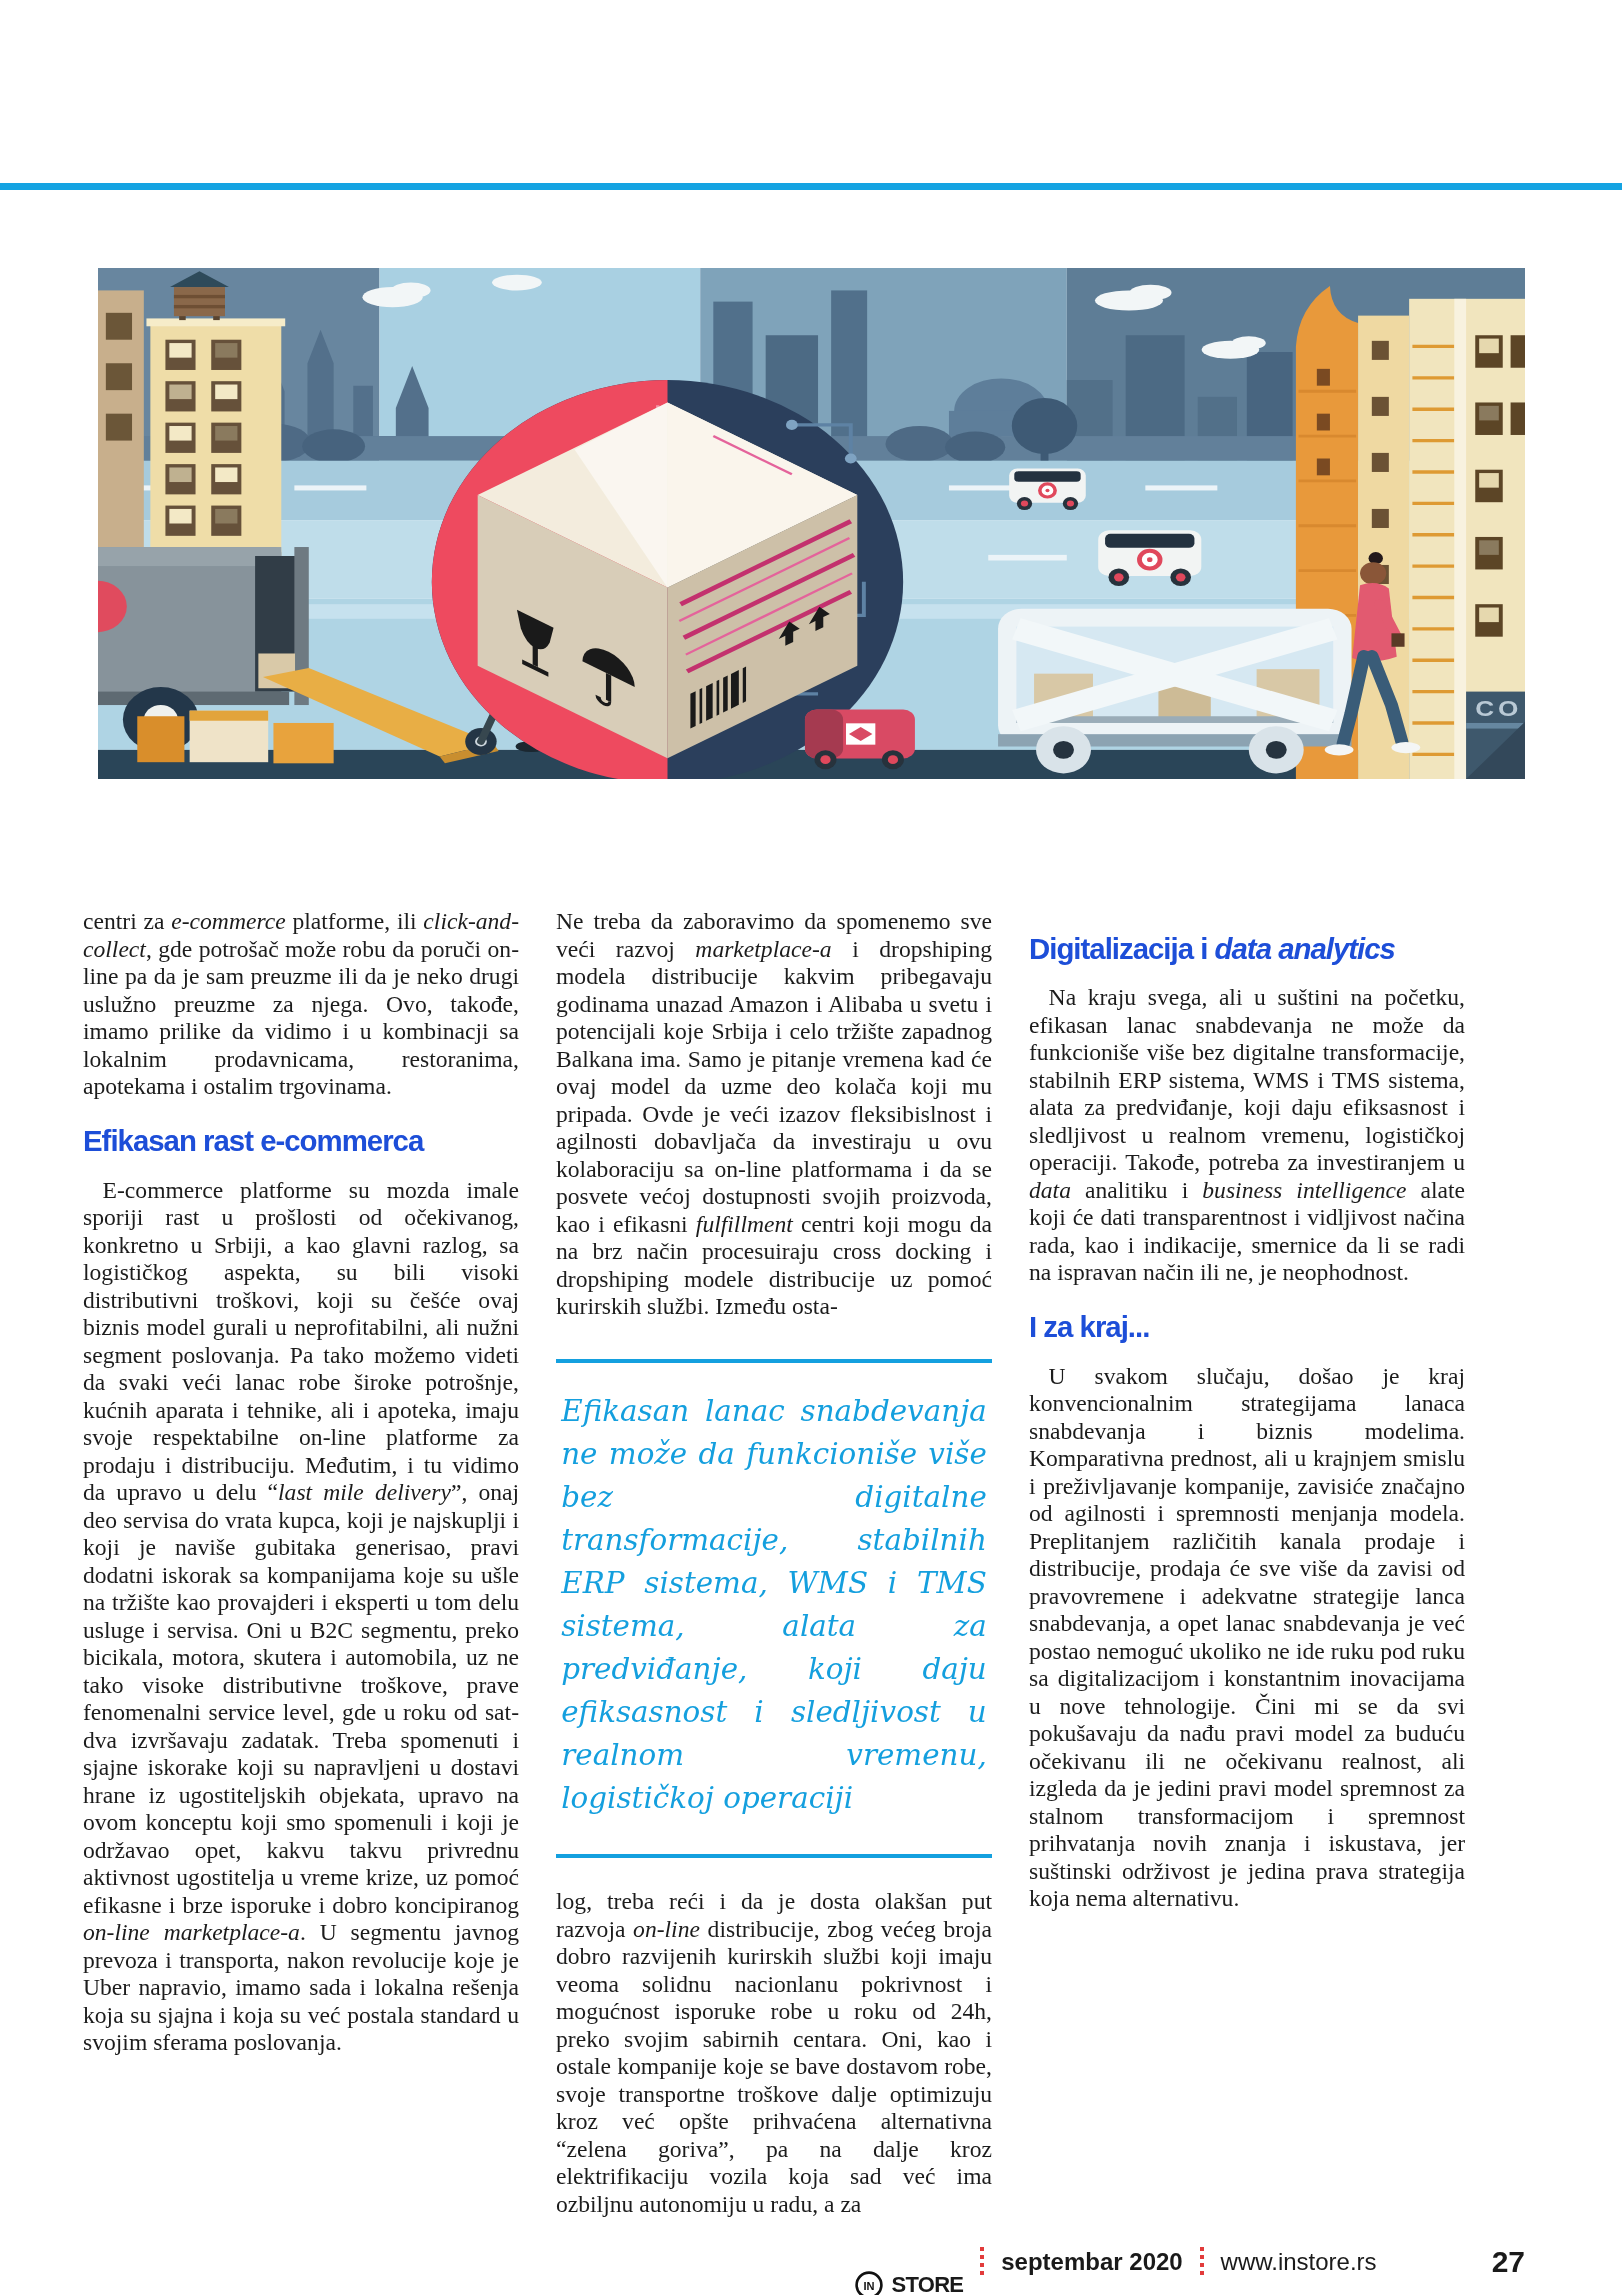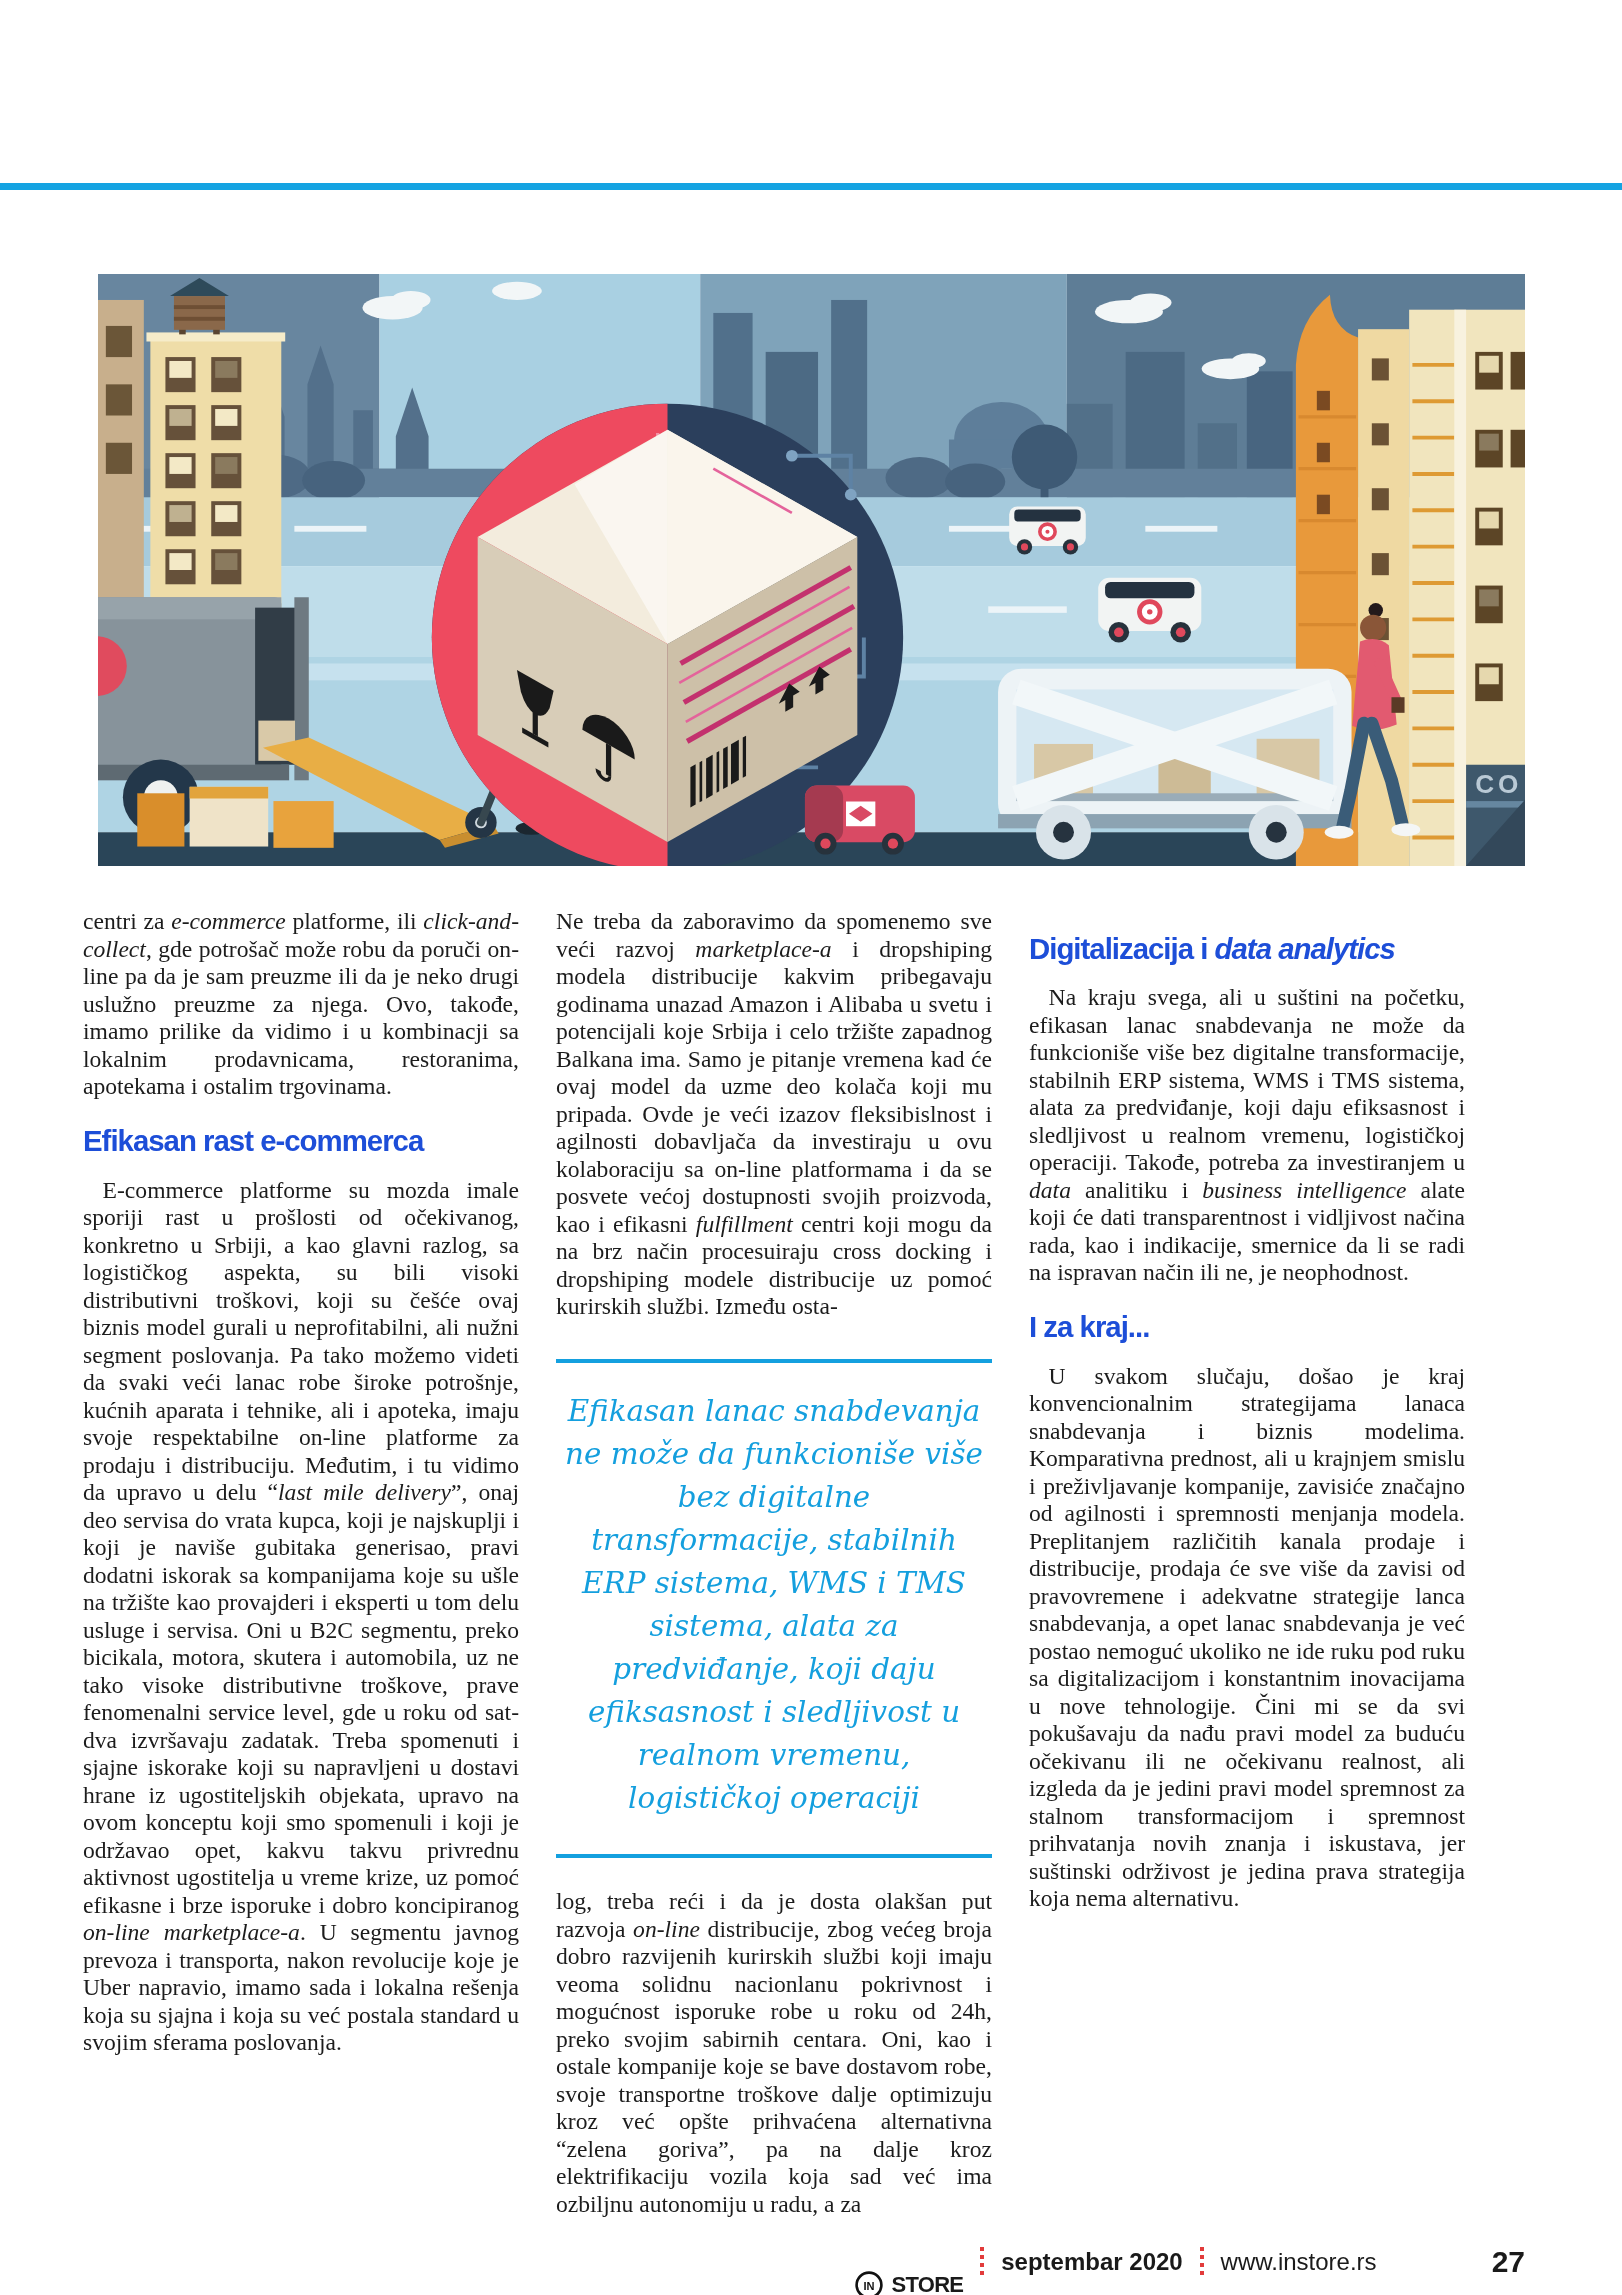--- a/index.html
+++ b/index.html
@@ -1,40 +1,40 @@
 <!DOCTYPE html>
 <html lang="sr" style="font-size:10.5px"><head>
 <meta charset="utf-8">
 <style>
   html,body{margin:0;padding:0;}
   body{
     width:1623px;height:2295px;position:relative;background:#ffffff;
     font-family:"Liberation Serif",serif;color:#1c1c1c;overflow:hidden;
   }
   .top-rule{position:absolute;left:0;top:183px;width:1623px;height:6.5px;}
-  .illustration{position:absolute;left:98px;top:274px;width:1427px;height:592px;}
+  .illustration{position:absolute;left:98px;top:268px;width:1427px;height:511px;}
   .illustration svg{display:block;width:100%;height:100%;}
   .columns{
     position:absolute;left:83px;top:908px;width:1402px;
     display:flex;gap:37px;align-items:flex-start;
   }
   .col{width:436px;font-size:23.6px;line-height:27.5px;text-align:justify;}
   .col p{margin:0;}
   .col p.indent{text-indent:19.6px;}
   .col p i{font-style:italic;}
   h2.section-head{
     font-family:"Liberation Sans",sans-serif;font-weight:700;
     font-size:29.4px;line-height:33px;letter-spacing:-1px;
     margin:23.6px 0 19.6px 0;color:#1d4ed8;text-align:left;
   }
   .pullquote{
     margin:38px 0 30px 0;padding:27.5px 5.2px 34px 5.2px;
     border-top:4.6px solid #14A0DF;border-bottom:4.6px solid #14A0DF;
     font-family:"DejaVu Serif",serif;font-style:italic;
-    font-size:29.4px;line-height:43px;color:#149FDE;text-align:center;
+    font-size:29.4px;line-height:43px;color:#149FDE;
   }
   .footer{
     position:absolute;left:98px;top:2224px;width:1427px;
     display:flex;justify-content:flex-end;align-items:center;gap:17px;
     font-family:"Liberation Sans",sans-serif;color:#1a1a1a;
   }
   .footer .logo{display:flex;align-items:center;gap:7.9px;margin-top:46px;}
   .footer .logo-store{font-weight:700;font-size:22px;letter-spacing:-0.7px;}
   .footer .issue{font-weight:700;font-size:24px;}
   .footer .site{font-weight:400;font-size:24px;}

